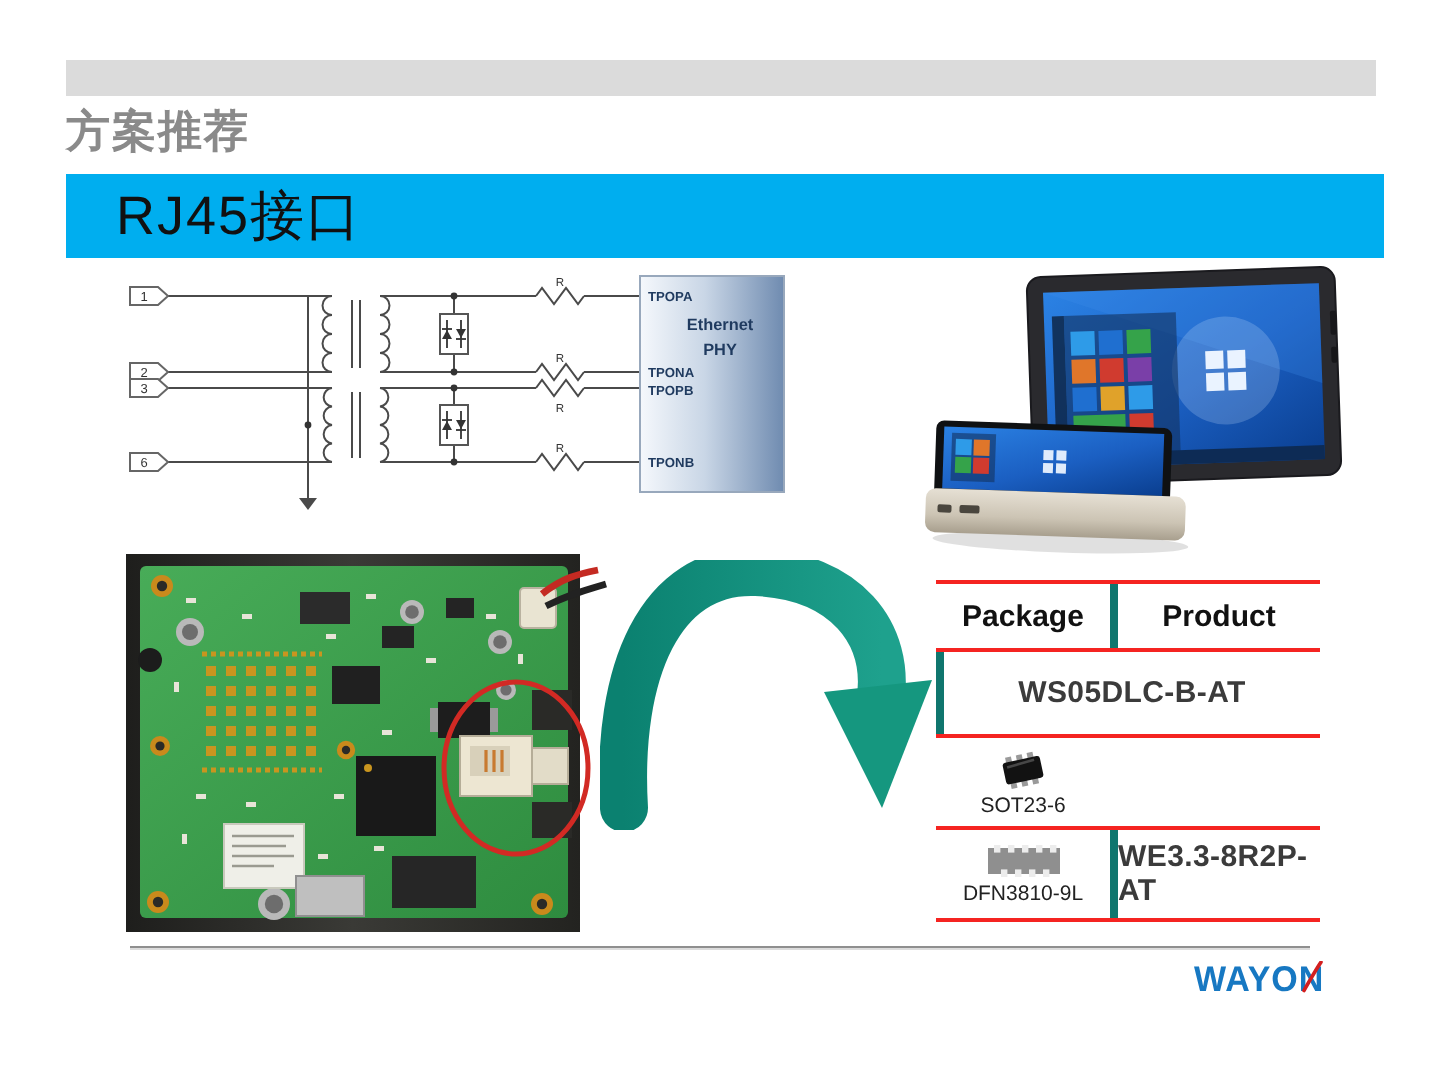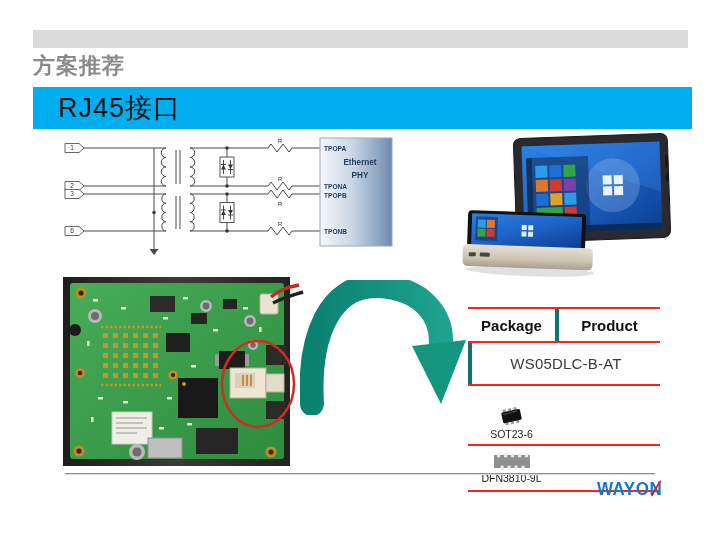--- a/index.html
+++ b/index.html
@@ -9,29 +9,29 @@
   .kicker{position:absolute;left:33px;top:51px;height:30px;line-height:30px;
           font-size:22px;font-weight:700;color:#8A8A8A;letter-spacing:1px;}
   .banner{position:absolute;left:33px;top:87px;width:659px;height:42px;background:#00AEEF;}
   .banner-title{display:block;padding-left:25px;line-height:42px;font-size:27px;color:#111;
                 font-family:Liberation Sans, sans-serif;letter-spacing:1px;}
   .schematic{position:absolute;left:30px;top:135px;}
   .device{position:absolute;left:453px;top:128px;}
   .pcb{position:absolute;left:63px;top:277px;}
   .arrow{position:absolute;left:300px;top:280px;}
   
-  .ptable{position:absolute;left:468px;top:307px;width:192px;border-top:2px solid #F52421;}
+  .ptable{position:absolute;left:468px;top:290px;width:192px;border-top:2px solid #F52421;}
   .trow{display:flex;border-bottom:2px solid #F52421;align-items:stretch;}
   .tc-l{width:87px;display:flex;flex-direction:column;align-items:center;justify-content:center;}
   .tc-r{flex:1;border-left:4px solid #0f766e;display:flex;align-items:center;justify-content:center;}
   .h-row{height:32px;}
-  .r1{height:41px;} .r2{height:44px;margin-top:14px;} .r3{height:44px;}
+  .r1{height:41px;} .r2{height:44px;} .r3{height:44px;}
   .hdr{font-size:15px;font-weight:700;color:#111;}
   .pkg-label{font-size:10.5px;color:#222;margin-top:1px;}
-  .prod{font-size:15px;color:#3b3b3b;letter-spacing:.2px;}
+  .prod{font-size:15px;color:#3b3b3b;letter-spacing:.2px;font-weight:bold;}
   .divider{position:absolute;left:65px;top:473px;width:590px;height:0;
            border-top:1px solid #8f8f8f;box-shadow:0 1px 0 #dcdcdc;}
   .logo{position:absolute;left:597px;top:480px;font-size:17px;font-weight:800;
         color:#1778C2;letter-spacing:.5px;transform:scaleY(1.05);}
   .logo .accent{position:absolute;left:53px;top:1px;width:12px;height:16px;pointer-events:none;}
 </style>
 </head>
 <body>
 
 <div class="slide">
@@ -396,20 +396,21 @@
               <rect x="27" y="1.5" width="3.2" height="3.8"></rect>
               <rect x="34" y="1.5" width="3.2" height="3.8"></rect>
             <rect x="9.5" y="13.7" width="3.2" height="3.8"></rect>
               <rect x="16.5" y="13.7" width="3.2" height="3.8"></rect>
               <rect x="23.5" y="13.7" width="3.2" height="3.8"></rect>
               <rect x="30.5" y="13.7" width="3.2" height="3.8"></rect>
           </g>
         </svg>
         <div class="pkg-label">DFN3810-9L</div>
       </div>
+      <div class="tc-r prod">WE3.3-8R2P-AT</div>
     </div>
   </div>
 
   <div class="divider"></div>
 
   <div class="logo">
     <span>WAYON</span>
     <svg class="accent" width="12" height="16" viewBox="0 0 12 16">
       <path d="M2 14 C 5 9, 8 4, 10.5 0.5" stroke="#D31F1F" stroke-width="1.8" fill="none" stroke-linecap="round"></path>
     </svg>

